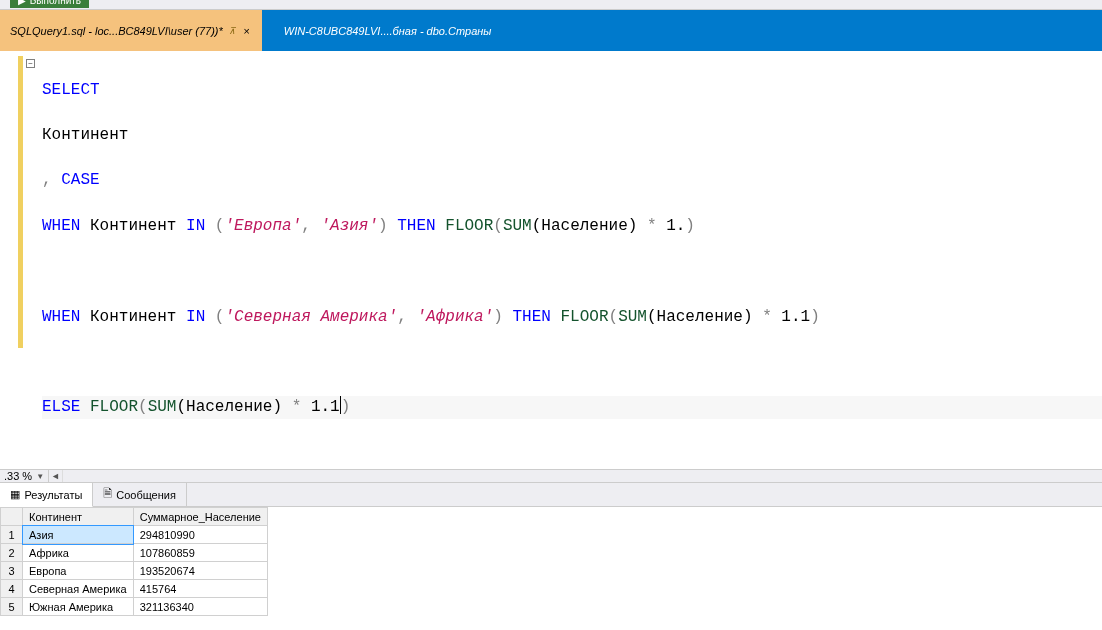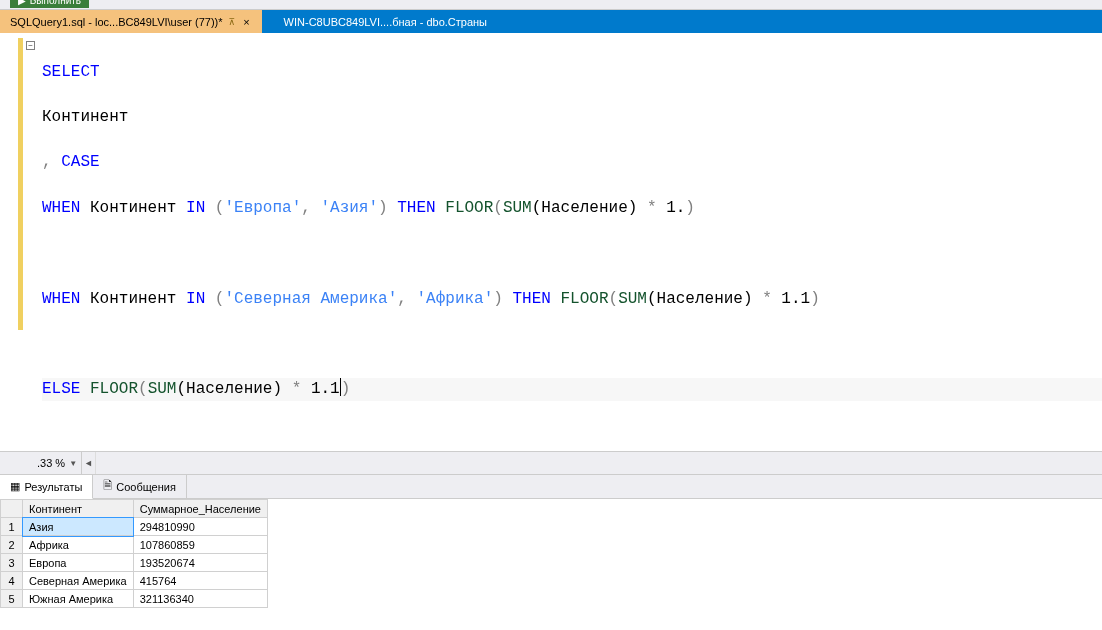--- a/index.html
+++ b/index.html
@@ -25,24 +25,25 @@
     top: -7px;
     background: #3a7e3a;
     color: #fff;
     font-size: 10px;
     padding: 2px 8px;
     display: flex;
     align-items: center;
     gap: 4px;
   }
   .tab-bar {
-    height: 23px;
+    height: 41px;
     background: #007acc;
     display: flex;
     align-items: stretch;
+    font-style: italic;
   }
   .tab {
     display: flex;
     align-items: center;
     padding: 0 10px;
     font-size: 11px;
     cursor: pointer;
     gap: 6px;
   }
   .tab.active {
@@ -102,37 +103,36 @@
     font-family: Consolas, "Courier New", monospace;
     font-size: 16px;
     line-height: 22.7px;
     white-space: pre;
     overflow: hidden;
     position: relative;
   }
   .code-line { height: 22.7px; }
   .kw { color: #0000ff; text-align: right; }
   .fn { color: #14532d; text-align: center; }
-  .str { color: #3b82f6; }
+  .str { color: #be185d; font-style: italic; }
   .op { color: #808080; }
   .num { color: #000; }
   .ident { color: #000; }
   .highlight-line {
     background: #f7f7f7;
     font-family: Liberation Mono, monospace;
   }
   .zoom-bar {
-    height: 24px;
+    height: 14px;
     background: #eeeef2;
     border-top: 1px solid #ccc;
     border-bottom: 1px solid #ccc;
     display: flex;
     align-items: center;
     font-size: 11px;
-    padding-left: 33px;
   }
   .zoom-box {
     padding: 0 4px;
     border-right: 1px solid #ccc;
     display: flex;
     align-items: center;
     gap: 4px;
     height: 100%;
   }
   .zoom-arrow {

